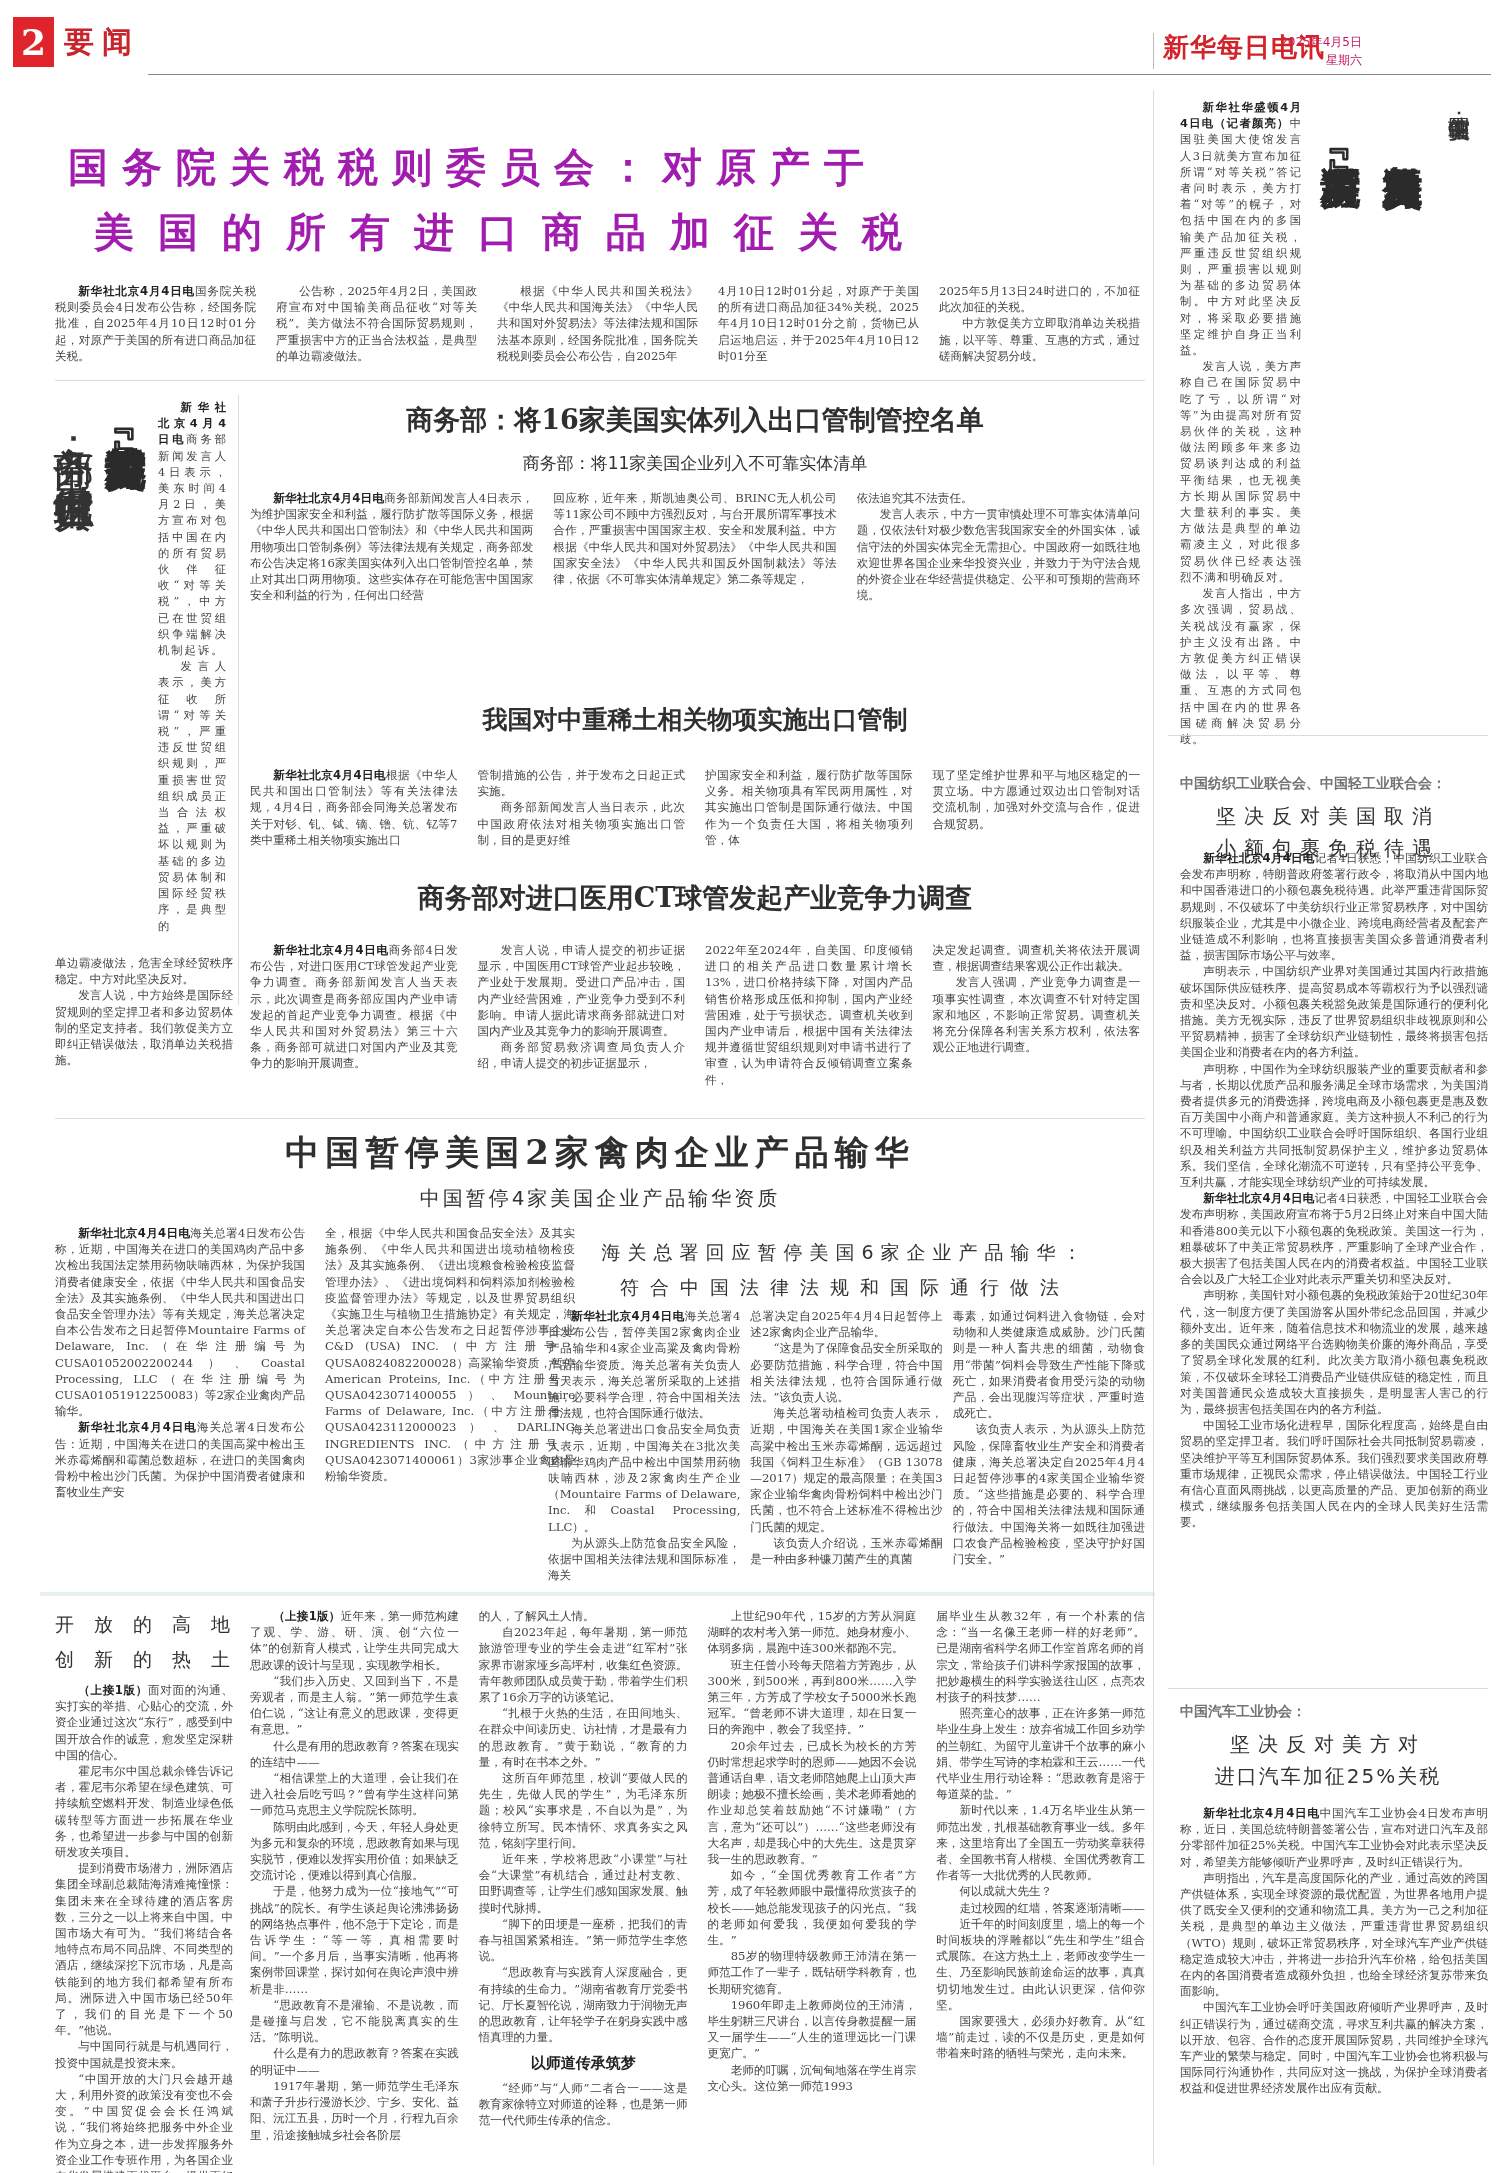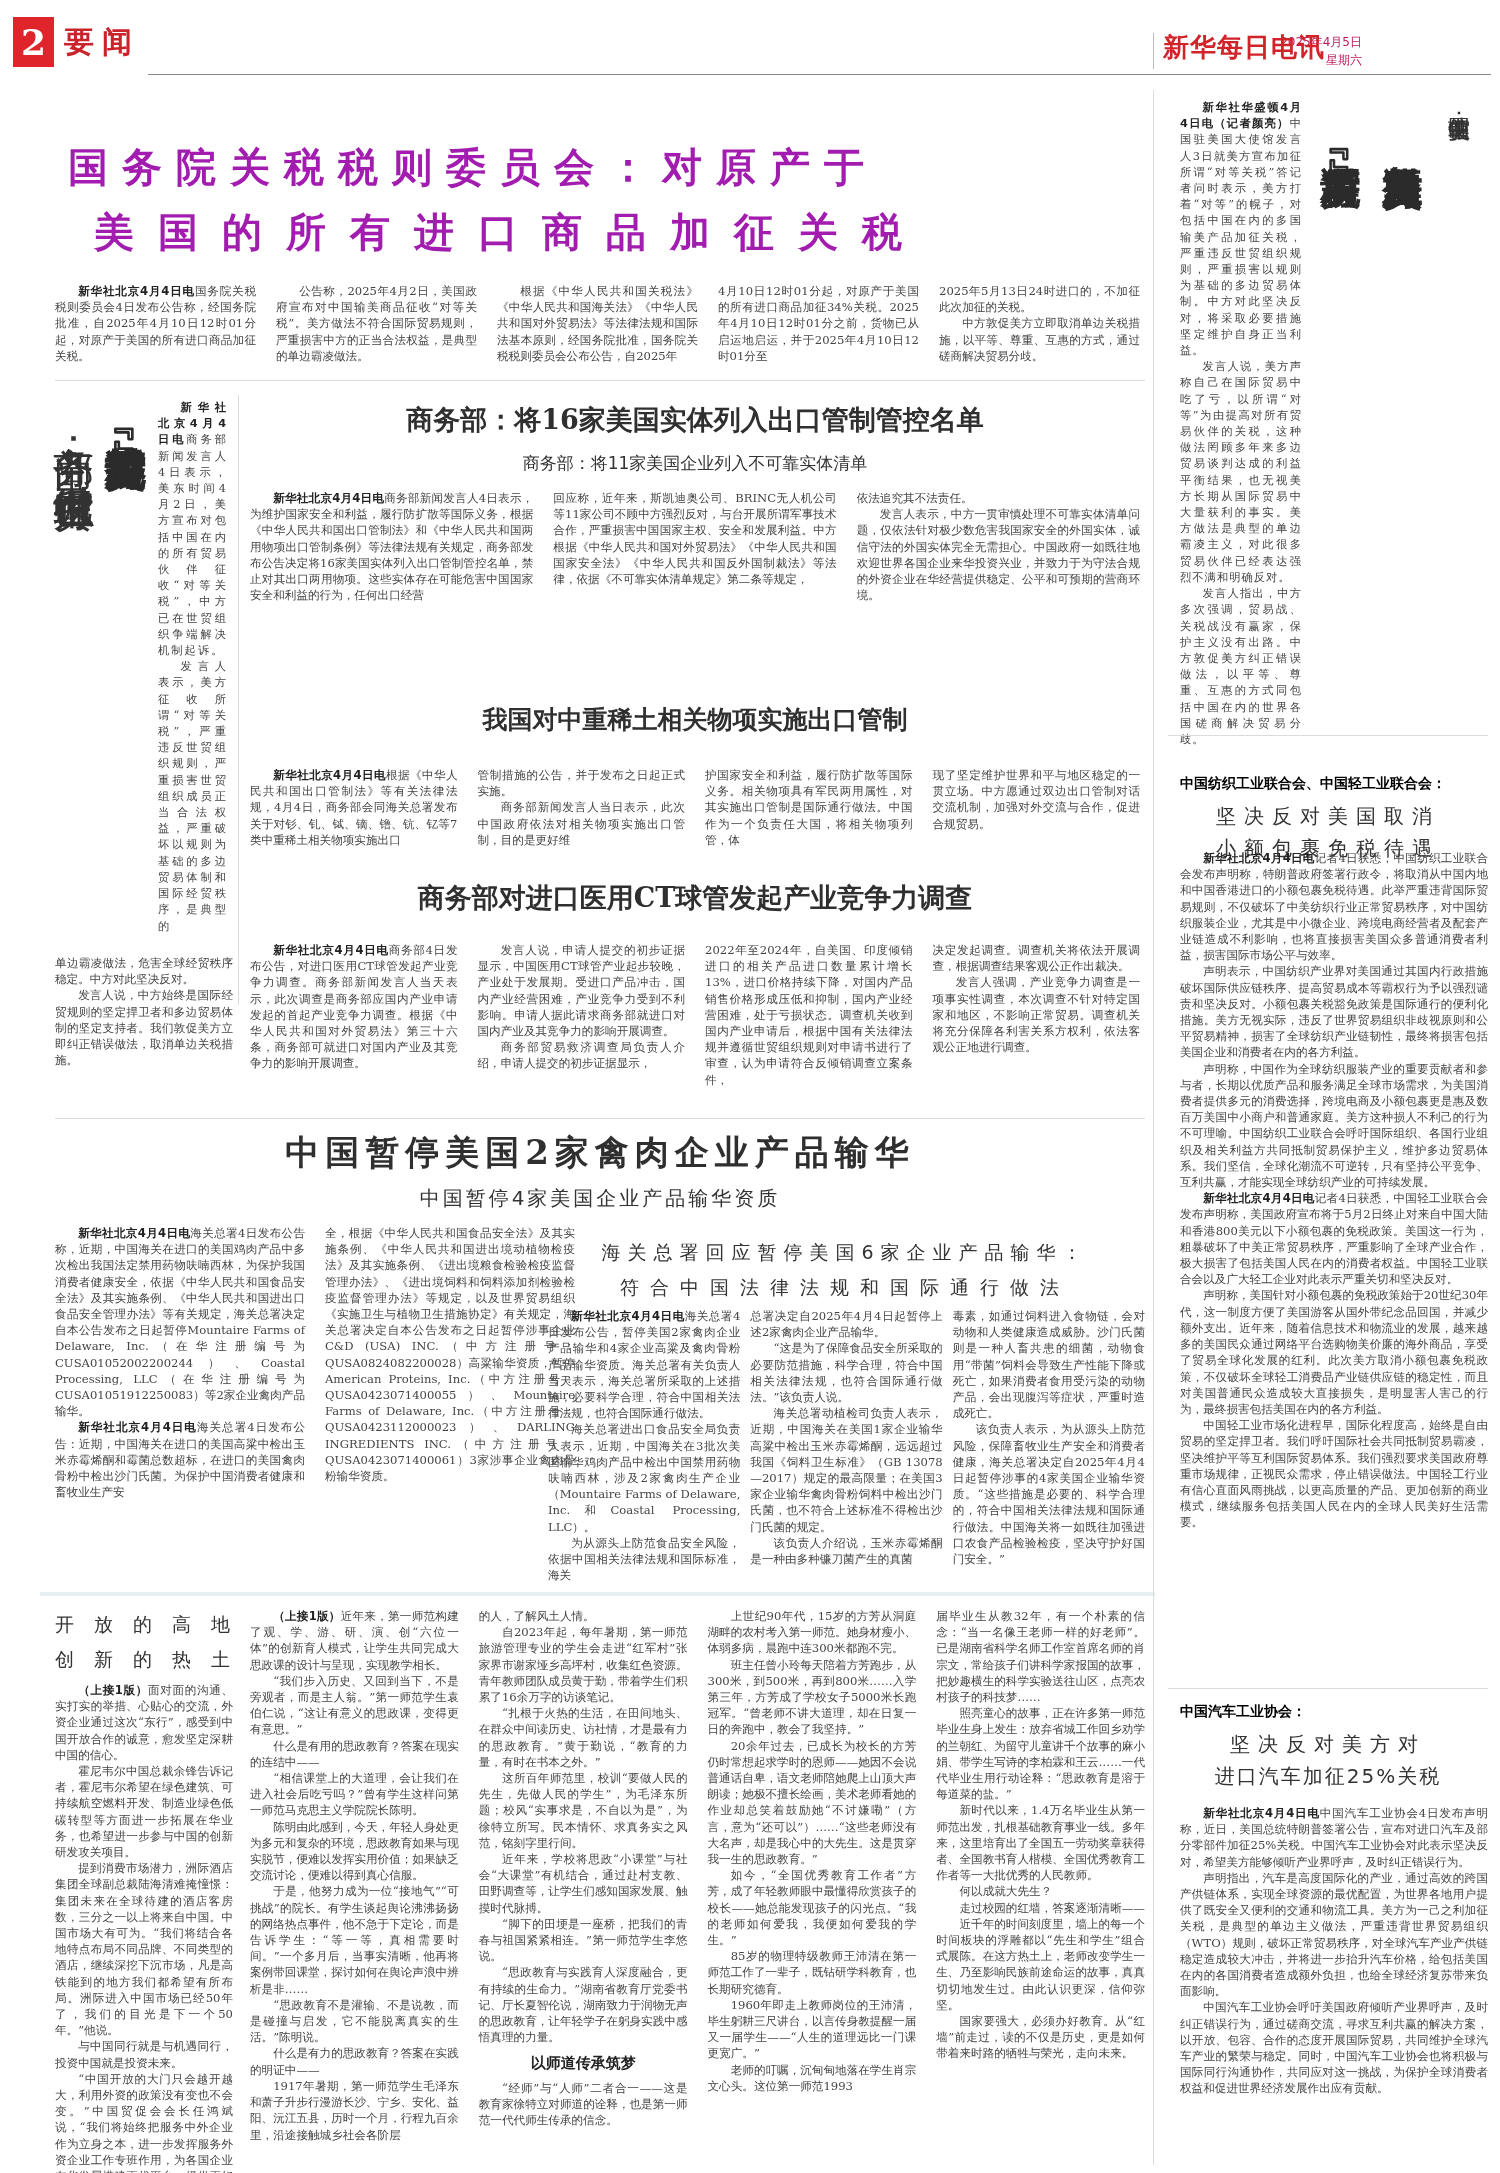--- a/index.html
+++ b/index.html
@@ -25,21 +25,21 @@
   .hl-sec { font-family: "DejaVu Serif", serif; color: #2f2f2f; text-align: center; }
   .hl-sub { font-family: "DejaVu Sans", sans-serif; color: #333; text-align: center; }
   .vertical { writing-mode: vertical-rl; text-orientation: upright; }
 
   .hr { position: absolute; height: 1px; background: #d8dde0; }
   .teal-rule { position: absolute; height: 4px; background: #e6f0f1; }
 
   .cols { position: absolute; display: flex; gap: 20px; }
   .cols > div { flex: 1; }
 
-  .side-kicker { font-family: "DejaVu Sans", sans-serif; font-weight: bold; font-size: 14px; color: #000000; }
+  .side-kicker { font-family: "DejaVu Sans", sans-serif; font-weight: bold; font-size: 14px; color: #737373; }
   .side-title { font-family: "DejaVu Sans", sans-serif; font-size: 20px; color: #333; letter-spacing: 8px; text-align: center; line-height: 32px; }
   .sub-hd { font-family: "DejaVu Sans", sans-serif; font-weight: bold; font-size: 15px; color: #222; text-align: center; }
 </style>
 </head>
 <body>
 
 <div>
   <div class="page-no">2</div>
   <div class="section-name">要闻</div>
   <div class="mast-rule"></div>

